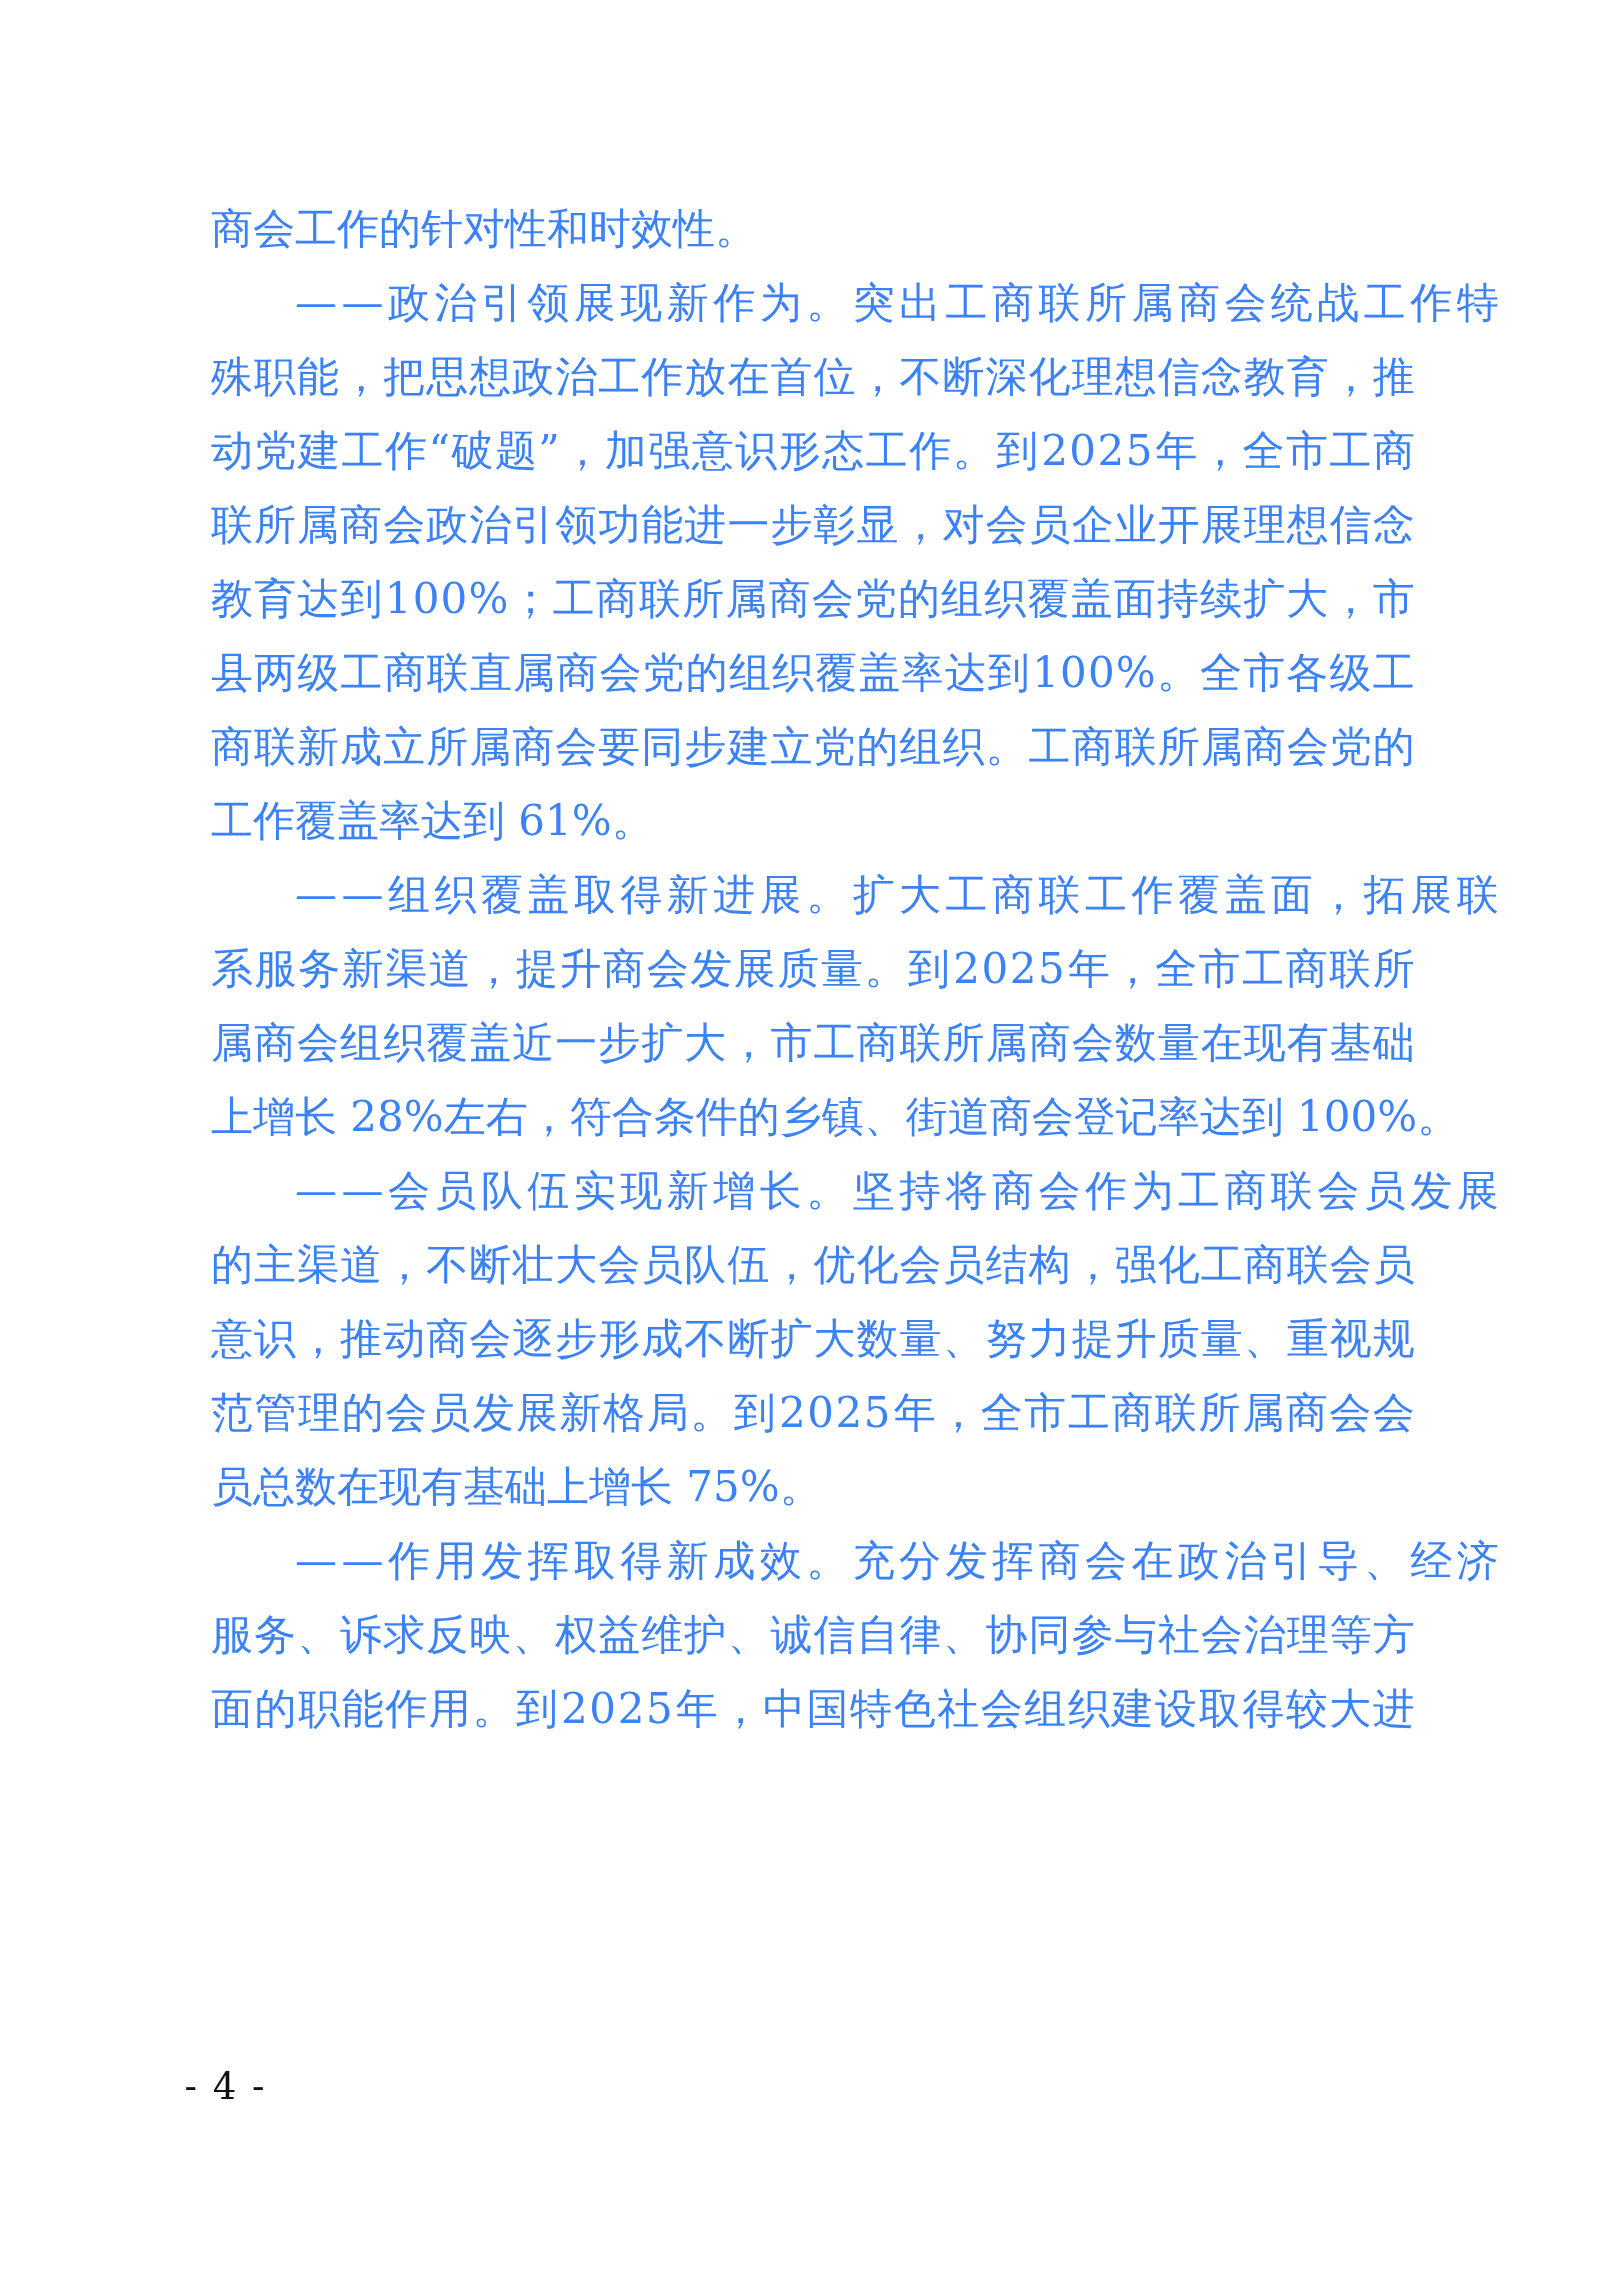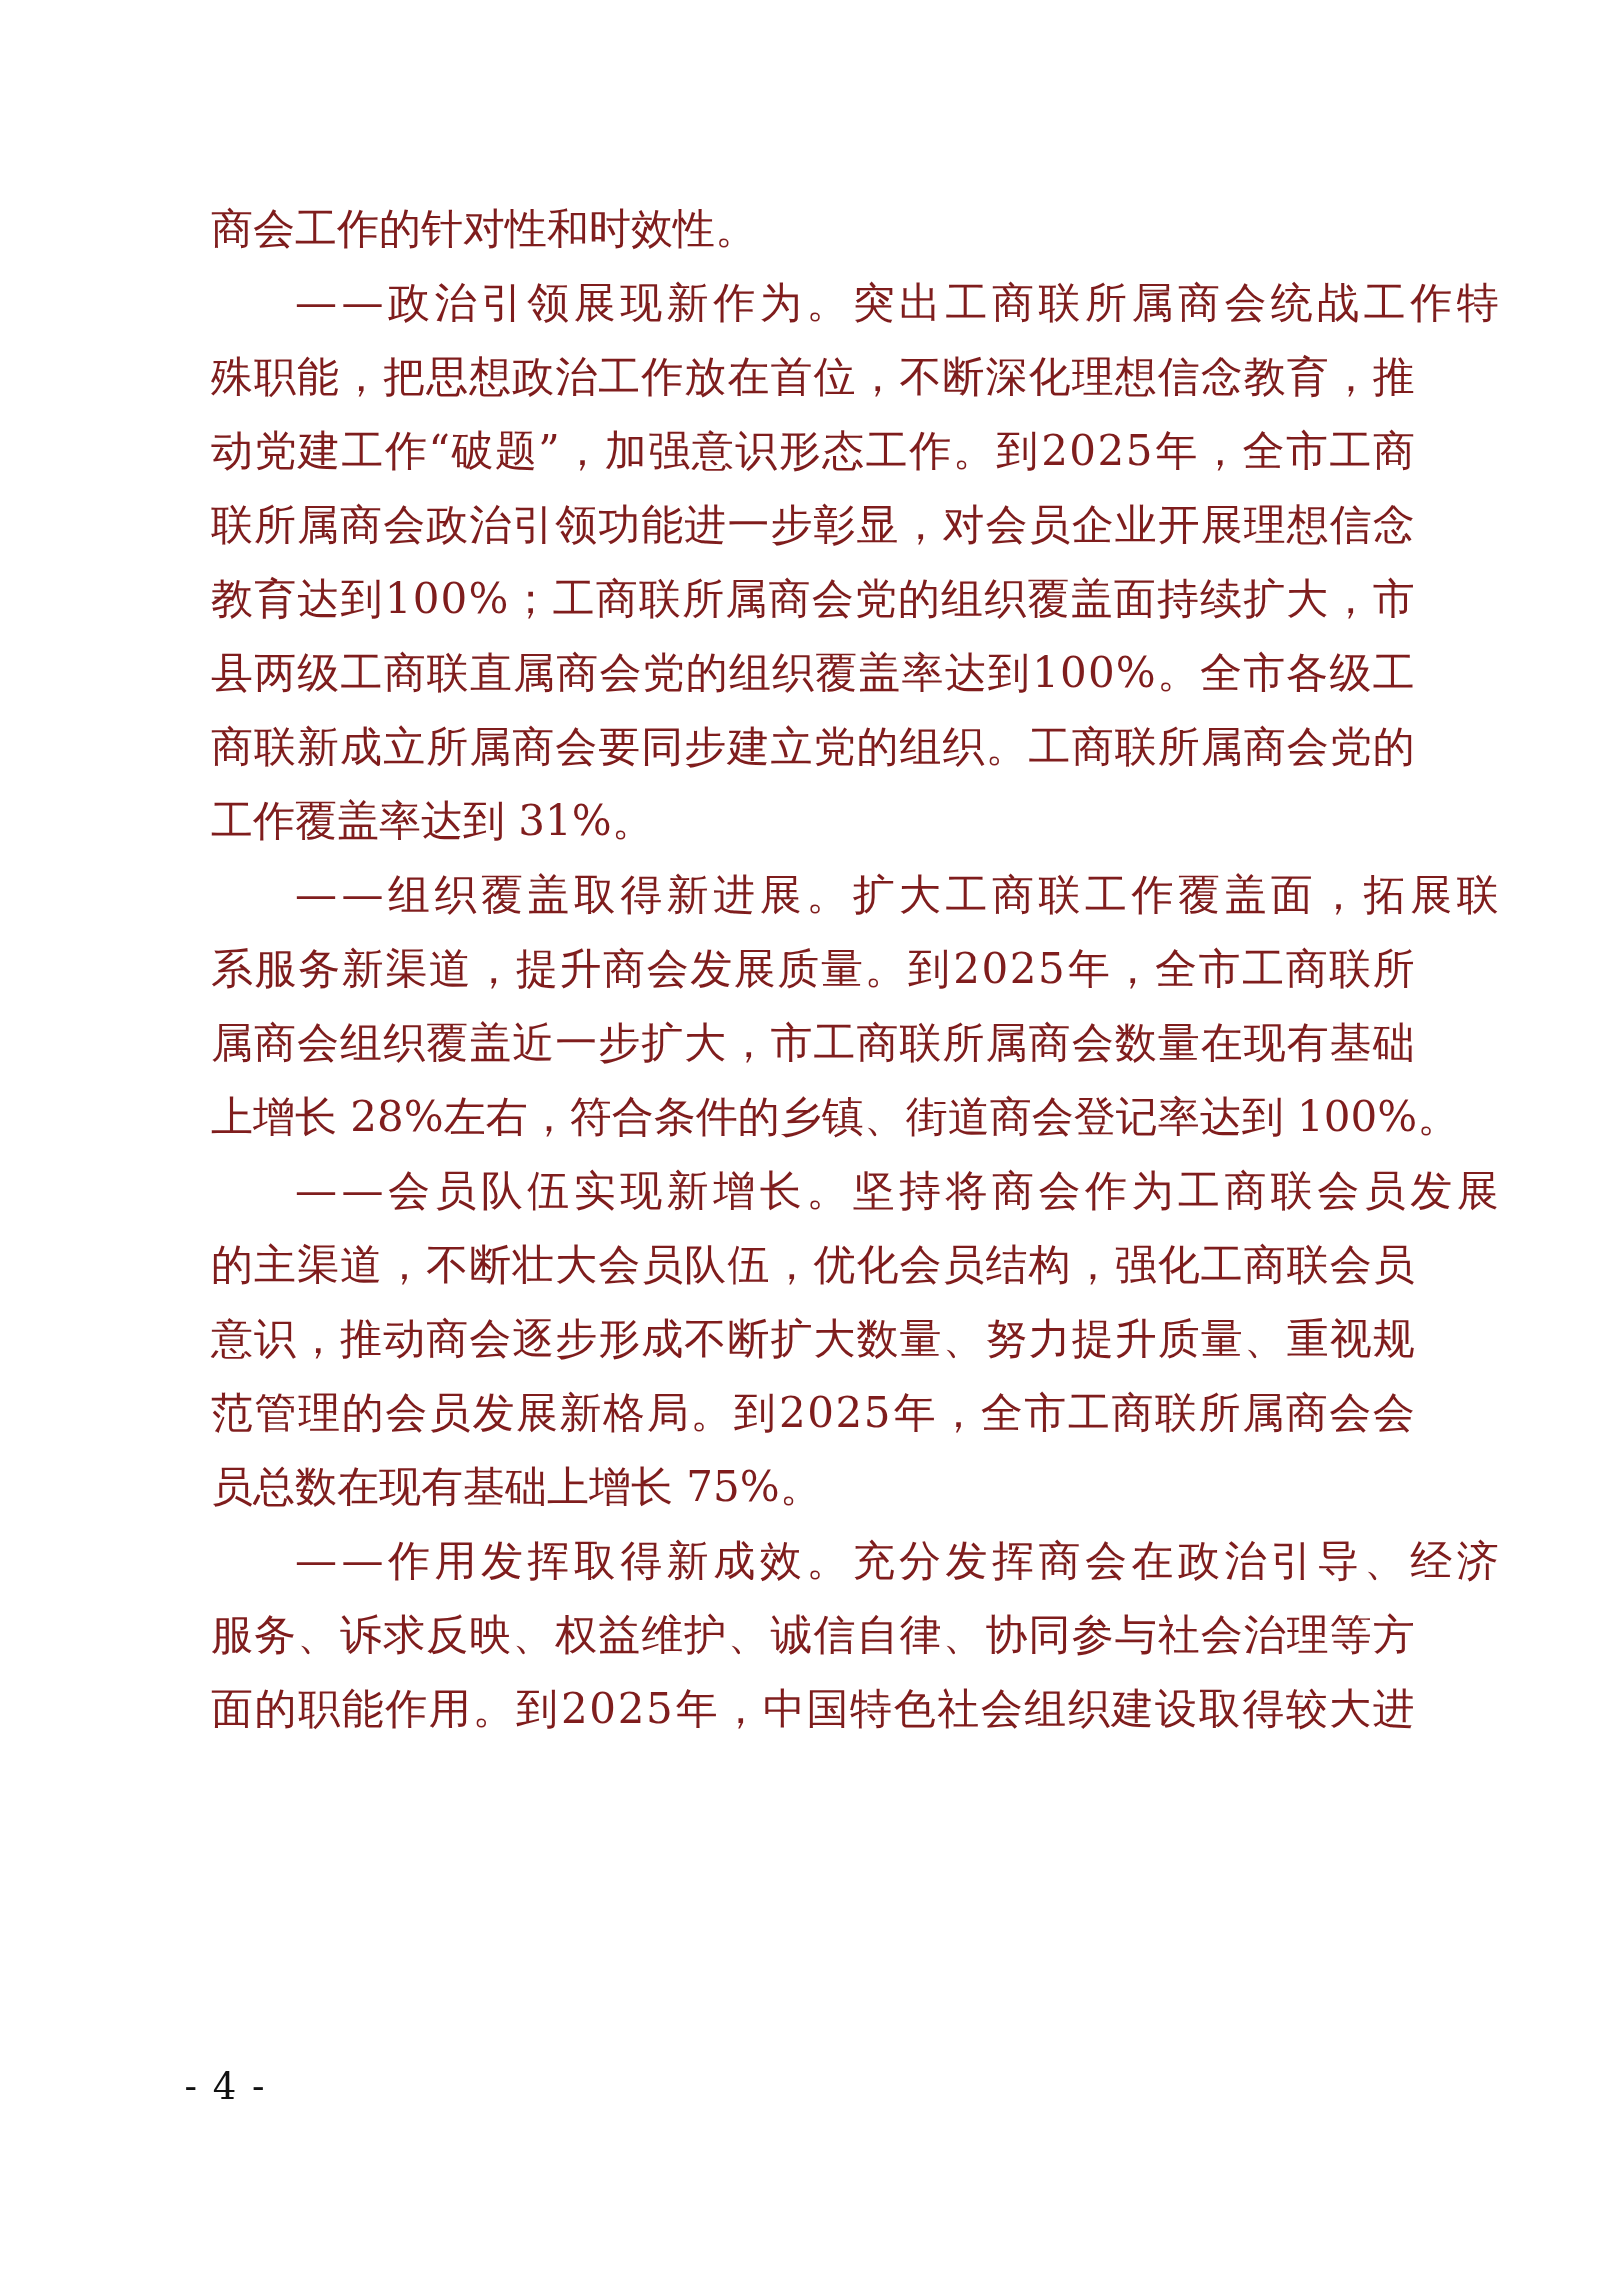--- a/index.html
+++ b/index.html
@@ -23,21 +23,21 @@
     left: 211px;
     top: 192px;
     width: 1204px;
   }
   
   .doc-line {
     font-family: "DejaVu Serif", "Liberation Serif", serif;
     font-size: 42px;
     line-height: 74px;
     height: 74px;
-    color: #7f1d1d;
+    color: #3b82f6;
     white-space: nowrap;
     letter-spacing: 0;
     font-weight: 400;
   }
   
   .justify {
     display: flex;
     justify-content: space-between;
     width: 100%;
   }
@@ -99,21 +99,21 @@
       </div>
     <div class="doc-line justify" style="display: flex; justify-content: space-between; align-items: baseline;">
         <span style="display: contents;"><span style="display: inline-block;">教</span><span style="display: inline-block;">育</span><span style="display: inline-block;">达</span><span style="display: inline-block;">到</span><span style="display: inline-block;"> </span><span style="display: inline-block;">1</span><span style="display: inline-block;">0</span><span style="display: inline-block;">0</span><span style="display: inline-block;">%</span><span style="display: inline-block;">；</span><span style="display: inline-block;">工</span><span style="display: inline-block;">商</span><span style="display: inline-block;">联</span><span style="display: inline-block;">所</span><span style="display: inline-block;">属</span><span style="display: inline-block;">商</span><span style="display: inline-block;">会</span><span style="display: inline-block;">党</span><span style="display: inline-block;">的</span><span style="display: inline-block;">组</span><span style="display: inline-block;">织</span><span style="display: inline-block;">覆</span><span style="display: inline-block;">盖</span><span style="display: inline-block;">面</span><span style="display: inline-block;">持</span><span style="display: inline-block;">续</span><span style="display: inline-block;">扩</span><span style="display: inline-block;">大</span><span style="display: inline-block;">，</span><span style="display: inline-block;">市</span></span>
       </div>
     <div class="doc-line justify" style="display: flex; justify-content: space-between; align-items: baseline;">
         <span style="display: contents;"><span style="display: inline-block;">县</span><span style="display: inline-block;">两</span><span style="display: inline-block;">级</span><span style="display: inline-block;">工</span><span style="display: inline-block;">商</span><span style="display: inline-block;">联</span><span style="display: inline-block;">直</span><span style="display: inline-block;">属</span><span style="display: inline-block;">商</span><span style="display: inline-block;">会</span><span style="display: inline-block;">党</span><span style="display: inline-block;">的</span><span style="display: inline-block;">组</span><span style="display: inline-block;">织</span><span style="display: inline-block;">覆</span><span style="display: inline-block;">盖</span><span style="display: inline-block;">率</span><span style="display: inline-block;">达</span><span style="display: inline-block;">到</span><span style="display: inline-block;"> </span><span style="display: inline-block;">1</span><span style="display: inline-block;">0</span><span style="display: inline-block;">0</span><span style="display: inline-block;">%</span><span style="display: inline-block;">。</span><span style="display: inline-block;">全</span><span style="display: inline-block;">市</span><span style="display: inline-block;">各</span><span style="display: inline-block;">级</span><span style="display: inline-block;">工</span></span>
       </div>
     <div class="doc-line justify" style="display: flex; justify-content: space-between; align-items: baseline;">
         <span style="display: contents;"><span style="display: inline-block;">商</span><span style="display: inline-block;">联</span><span style="display: inline-block;">新</span><span style="display: inline-block;">成</span><span style="display: inline-block;">立</span><span style="display: inline-block;">所</span><span style="display: inline-block;">属</span><span style="display: inline-block;">商</span><span style="display: inline-block;">会</span><span style="display: inline-block;">要</span><span style="display: inline-block;">同</span><span style="display: inline-block;">步</span><span style="display: inline-block;">建</span><span style="display: inline-block;">立</span><span style="display: inline-block;">党</span><span style="display: inline-block;">的</span><span style="display: inline-block;">组</span><span style="display: inline-block;">织</span><span style="display: inline-block;">。</span><span style="display: inline-block;">工</span><span style="display: inline-block;">商</span><span style="display: inline-block;">联</span><span style="display: inline-block;">所</span><span style="display: inline-block;">属</span><span style="display: inline-block;">商</span><span style="display: inline-block;">会</span><span style="display: inline-block;">党</span><span style="display: inline-block;">的</span></span>
       </div>
-    <div class="doc-line flush">工作覆盖率达到 31%。</div>
+    <div class="doc-line flush">工作覆盖率达到 61%。</div>
 
     <div class="doc-line justify indent2" style="display: flex; justify-content: space-between; align-items: baseline;">
         <span style="display: contents;"><span style="display: inline-block;">—</span><span style="display: inline-block;">—</span><span style="display: inline-block;">组</span><span style="display: inline-block;">织</span><span style="display: inline-block;">覆</span><span style="display: inline-block;">盖</span><span style="display: inline-block;">取</span><span style="display: inline-block;">得</span><span style="display: inline-block;">新</span><span style="display: inline-block;">进</span><span style="display: inline-block;">展</span><span style="display: inline-block;">。</span><span style="display: inline-block;">扩</span><span style="display: inline-block;">大</span><span style="display: inline-block;">工</span><span style="display: inline-block;">商</span><span style="display: inline-block;">联</span><span style="display: inline-block;">工</span><span style="display: inline-block;">作</span><span style="display: inline-block;">覆</span><span style="display: inline-block;">盖</span><span style="display: inline-block;">面</span><span style="display: inline-block;">，</span><span style="display: inline-block;">拓</span><span style="display: inline-block;">展</span><span style="display: inline-block;">联</span></span>
       </div>
     <div class="doc-line justify" style="display: flex; justify-content: space-between; align-items: baseline;">
         <span style="display: contents;"><span style="display: inline-block;">系</span><span style="display: inline-block;">服</span><span style="display: inline-block;">务</span><span style="display: inline-block;">新</span><span style="display: inline-block;">渠</span><span style="display: inline-block;">道</span><span style="display: inline-block;">，</span><span style="display: inline-block;">提</span><span style="display: inline-block;">升</span><span style="display: inline-block;">商</span><span style="display: inline-block;">会</span><span style="display: inline-block;">发</span><span style="display: inline-block;">展</span><span style="display: inline-block;">质</span><span style="display: inline-block;">量</span><span style="display: inline-block;">。</span><span style="display: inline-block;">到</span><span style="display: inline-block;"> </span><span style="display: inline-block;">2</span><span style="display: inline-block;">0</span><span style="display: inline-block;">2</span><span style="display: inline-block;">5</span><span style="display: inline-block;"> </span><span style="display: inline-block;">年</span><span style="display: inline-block;">，</span><span style="display: inline-block;">全</span><span style="display: inline-block;">市</span><span style="display: inline-block;">工</span><span style="display: inline-block;">商</span><span style="display: inline-block;">联</span><span style="display: inline-block;">所</span></span>
       </div>
     <div class="doc-line justify" style="display: flex; justify-content: space-between; align-items: baseline;">
         <span style="display: contents;"><span style="display: inline-block;">属</span><span style="display: inline-block;">商</span><span style="display: inline-block;">会</span><span style="display: inline-block;">组</span><span style="display: inline-block;">织</span><span style="display: inline-block;">覆</span><span style="display: inline-block;">盖</span><span style="display: inline-block;">近</span><span style="display: inline-block;">一</span><span style="display: inline-block;">步</span><span style="display: inline-block;">扩</span><span style="display: inline-block;">大</span><span style="display: inline-block;">，</span><span style="display: inline-block;">市</span><span style="display: inline-block;">工</span><span style="display: inline-block;">商</span><span style="display: inline-block;">联</span><span style="display: inline-block;">所</span><span style="display: inline-block;">属</span><span style="display: inline-block;">商</span><span style="display: inline-block;">会</span><span style="display: inline-block;">数</span><span style="display: inline-block;">量</span><span style="display: inline-block;">在</span><span style="display: inline-block;">现</span><span style="display: inline-block;">有</span><span style="display: inline-block;">基</span><span style="display: inline-block;">础</span></span>
       </div>

